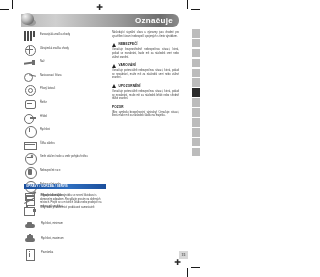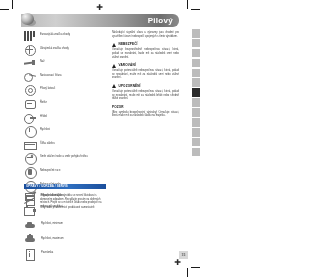--- a/index.html
+++ b/index.html
@@ -89,21 +89,21 @@
   <div class="crop h" style="left:0;top:9px;"></div>
   <div class="crop v" style="left:12px;top:0;"></div>
   <div class="crop h" style="right:0;top:9px;"></div>
   <div class="crop v" style="right:12px;top:0;"></div>
   <div class="crop h" style="right:0;bottom:9px;"></div>
   <div class="crop v" style="right:12px;bottom:0;"></div>
   <div class="regmark" style="left:95px;top:3px;">✚</div>
   <div class="regmark" style="right:18px;bottom:10px;">✚</div>
 
   <div class="header">
-    <div class="lang-title">Pilový</div>
+    <div class="lang-title">Označuje</div>
   </div>
   <div class="logo">
     <div class="shadow"></div>
       <div class="ball"></div>
   </div>
 
   <div class="col-left">
 
     <div class="sym-row">
       <div class="sym-ico">

